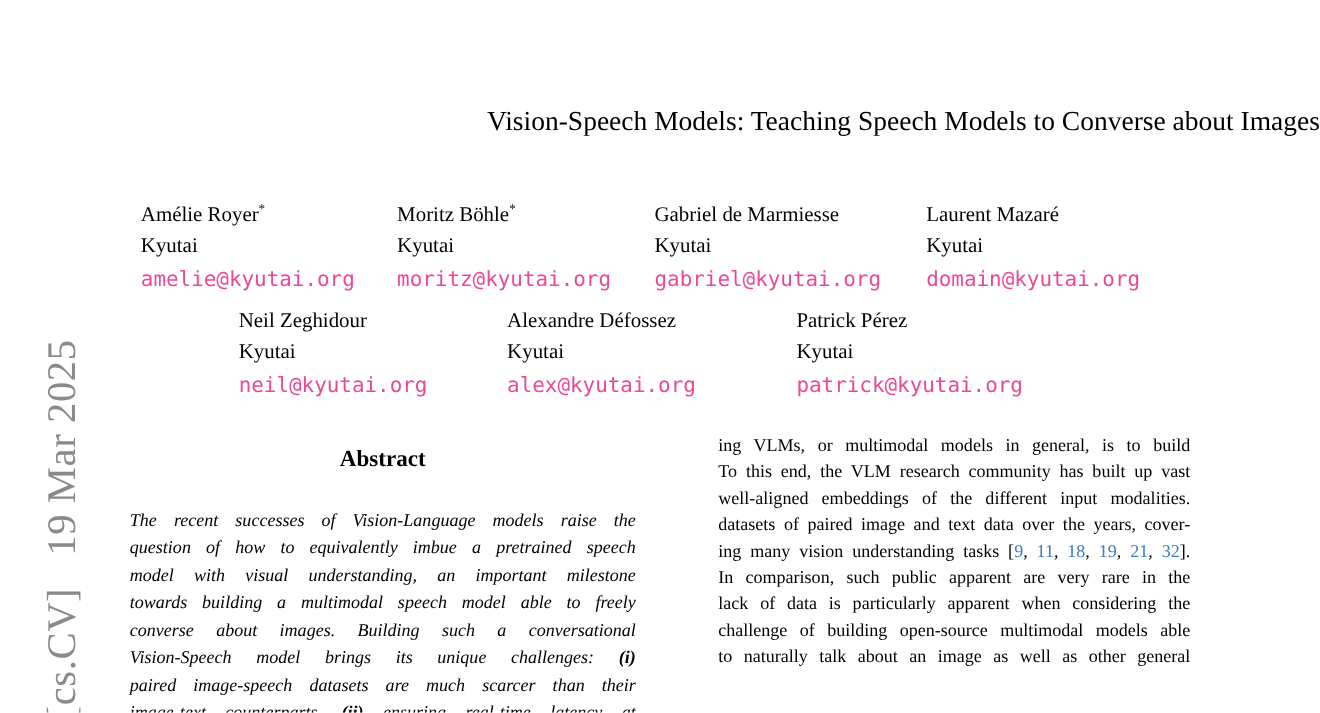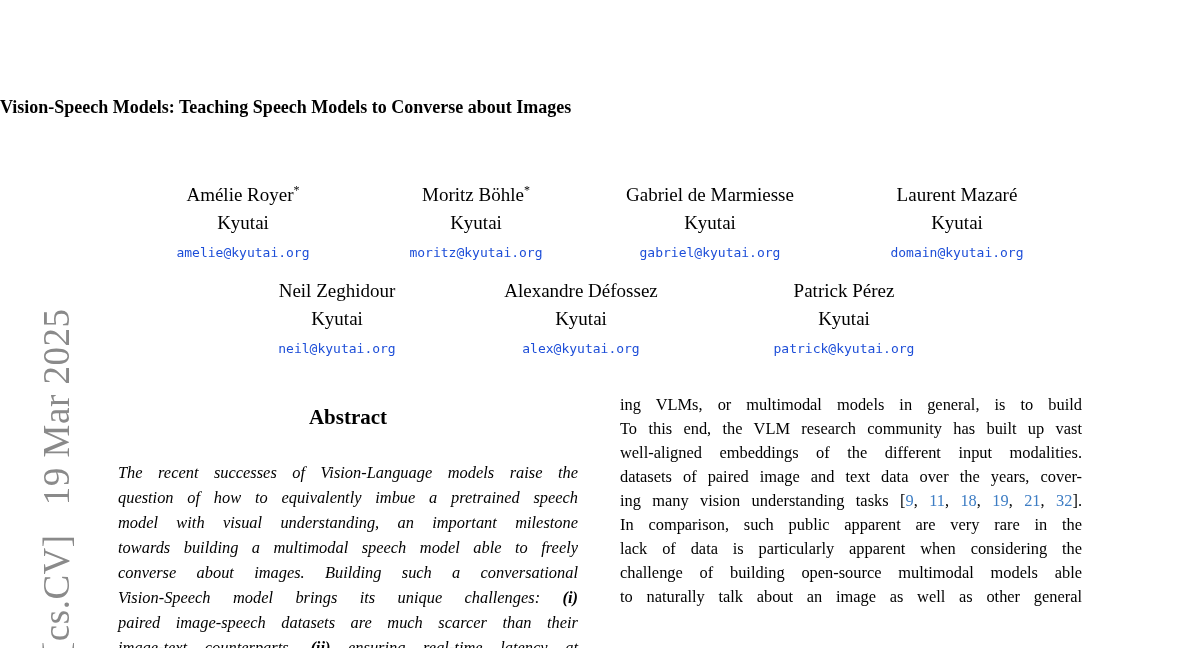--- a/index.html
+++ b/index.html
@@ -26,37 +26,37 @@
     color: #8a8a8a;
     white-space: pre;
     font-family: "Liberation Serif", serif;
   }
 
   
   .title {
     position: absolute;
     left: 0; top: 97px;
     width: 1200px;
-    text-align: left;
-    font-size: 18px;
-    font-weight: bold;
+    text-align: right;
+    font-size: 25px;
+    font-weight: normal;
     letter-spacing: 0px;
   }
 
   
-  .author-block { position: absolute; text-align: center; }
+  .author-block { position: absolute; text-align: left; }
   .author-block .author-name { font-size: 19px; line-height: 28px; white-space: nowrap; }
   .author-block .author-name sup { font-size: 12px; }
   .author-block .author-affil { font-size: 19px; line-height: 28px; }
   .author-block .author-email {
     font-family: "DejaVu Sans Mono", monospace;
-    font-size: 13px;
+    font-size: 19px;
     line-height: 18px;
     margin-top: 7px;
-    color: #1d4ed8;
+    color: #ec4899;
     white-space: nowrap;
   }
   .r1c1 { left: 128px; top: 176px; width: 230px; }
   .r1c2 { left: 361px; top: 176px; width: 230px; }
   .r1c3 { left: 595px; top: 176px; width: 230px; }
   .r1c4 { left: 842px; top: 176px; width: 230px; }
   .r2c1 { left: 217px; top: 272px; width: 240px; }
   .r2c2 { left: 461px; top: 272px; width: 240px; }
   .r2c3 { left: 724px; top: 272px; width: 240px; }
 
@@ -78,21 +78,21 @@
     font-size: 16.4px;
   }
   .abstract-body .tline { line-height: 25px; }
 
   .right-col {
     position: absolute;
     left: 620px; top: 393px;
     width: 462px;
     font-size: 16.4px;
   }
-  .right-col .tline { line-height: 24px; }
+  .right-col .tline { line-height: 24px; margin-left: 33px; }
 
   .tline {
     text-align: justify;
     text-align-last: justify;
     white-space: normal;
   }
   .bseg { font-weight: bold; }
   .cite { color: #3d7dc4; }
 </style>
 </head>

